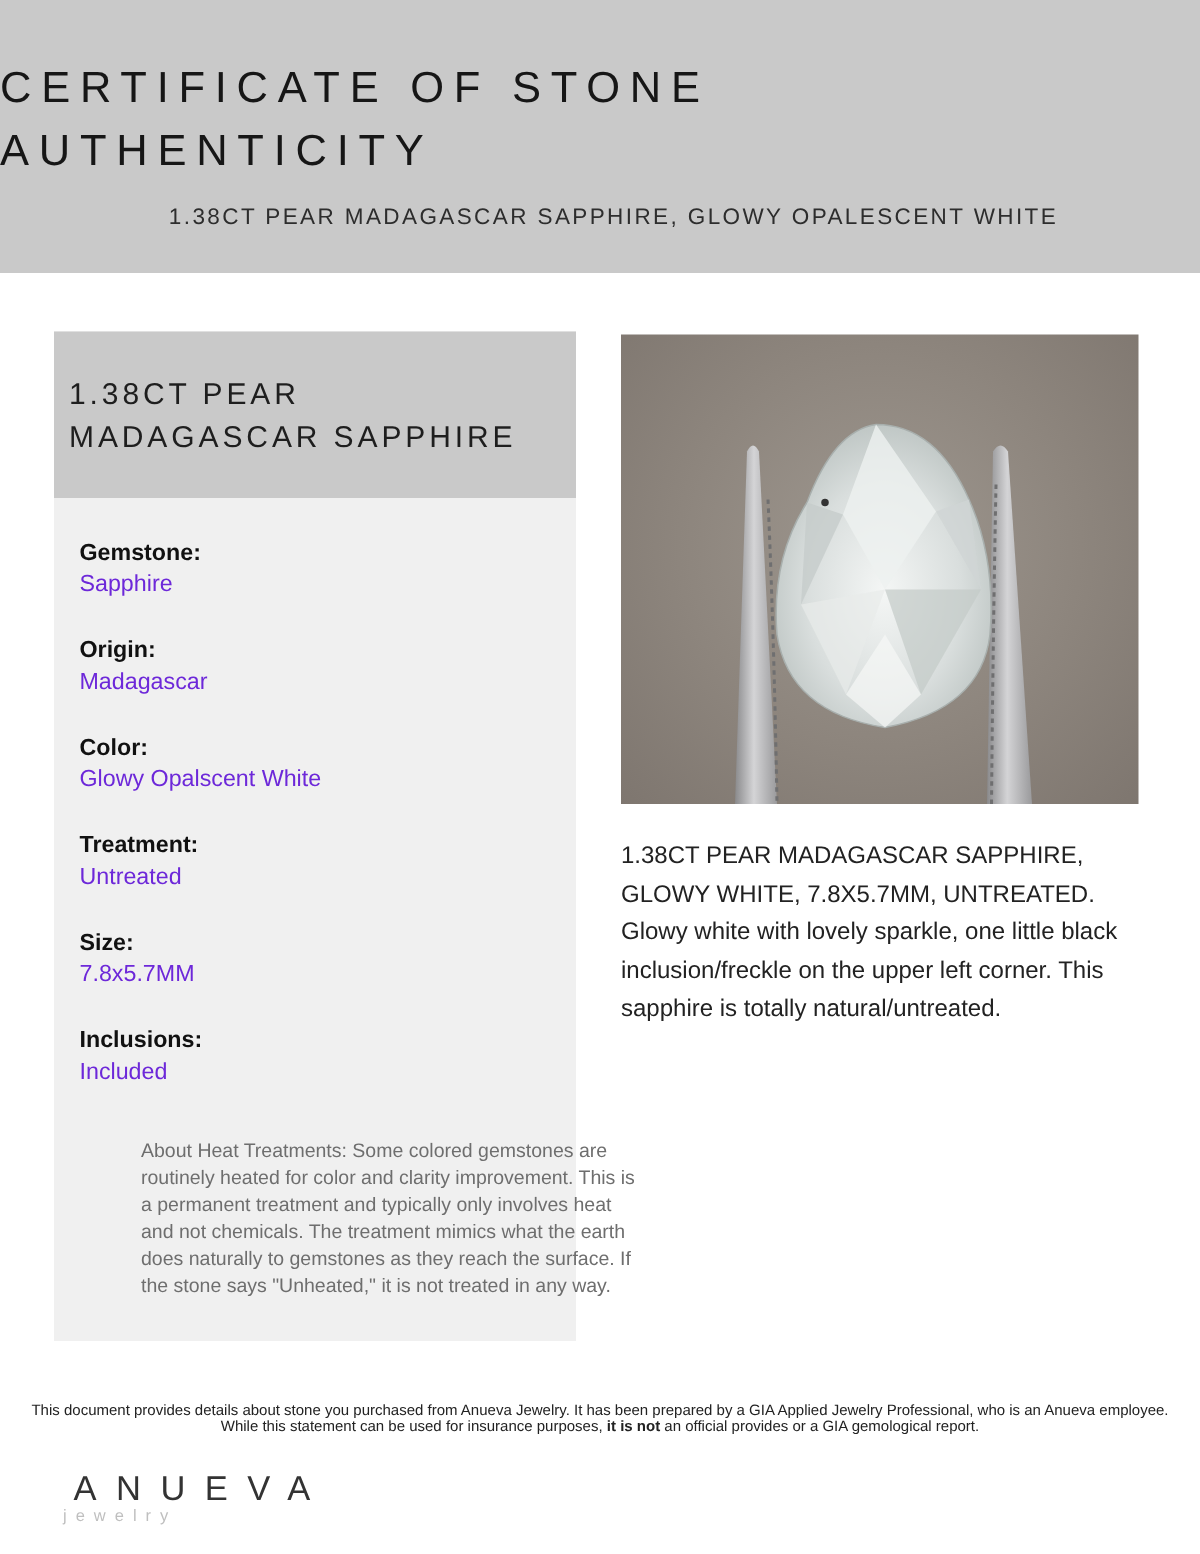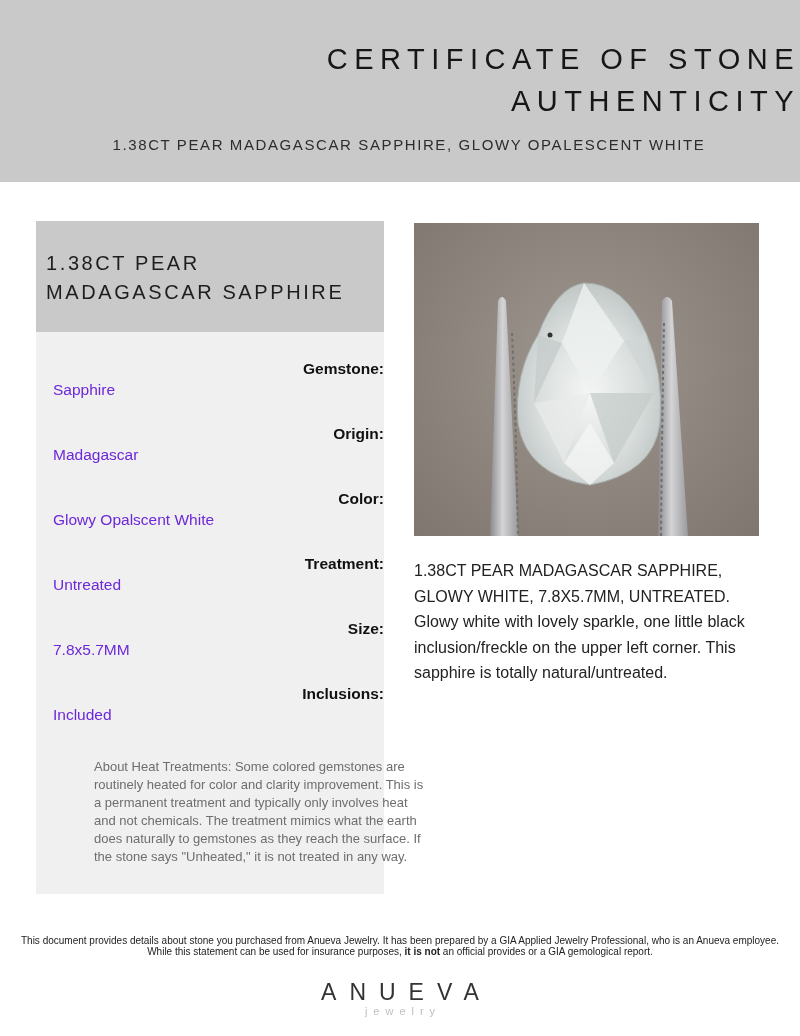--- a/index.html
+++ b/index.html
@@ -5,41 +5,41 @@
   * { box-sizing: border-box; margin: 0; padding: 0; }
   html, body { width: 800px; height: 1036px; background: #ffffff; overflow: hidden; }
   body { position: relative; font-family: "Liberation Sans", "DejaVu Sans", sans-serif; color: #111; }
 
   .header {
     position: absolute; left: 0; top: 0; width: 800px; height: 182px;
     background: #c9c9c9;
   }
   .header .title {
     position: absolute; left: 0; top: 38px; width: 800px;
-    text-align: right; font-size: 29px; letter-spacing: 6.5px; line-height: 42px;
+    text-align: left; font-size: 29px; letter-spacing: 6.5px; line-height: 42px;
     color: #161616; font-weight: 400;
   }
   .header .subtitle {
     position: absolute; left: 0; top: 136px; width: 818px;
     text-align: center; font-size: 15px; letter-spacing: 1.6px; color: #2d2d2d;
   }
 
   .left-panel {
     position: absolute; left: 36px; top: 221px; width: 348px; height: 673px;
     background: #f0f0f0;
   }
   .left-head {
     height: 111px; background: #c9c9c9; padding: 28px 0 0 10px;
   }
   .left-head .stone-name {
     font-size: 20px; letter-spacing: 2.6px; line-height: 29px; color: #1e1e1e;
   }
   .specs { padding: 26px 0 0 17px; }
   .spec { height: 65px; }
-  .spec .label { font-weight: 700; font-size: 15.5px; line-height: 21px; color: #111; text-align: right; }
+  .spec .label { font-weight: 700; font-size: 15.5px; line-height: 21px; color: #111; }
   .spec .value { font-size: 15.5px; line-height: 22px; color: #6d28d9; }
 
   .heat-note {
     position: absolute; left: 10px; top: 537px; width: 335px;
     font-size: 13px; line-height: 18px; color: #6e6e6e; margin-left: 48px;
   }
 
   .photo {
     position: absolute; left: 414px; top: 223px; width: 345px; height: 313px;
     background: radial-gradient(ellipse at 50% 45%, #9e978f 0%, #8d857d 55%, #7e766f 100%);
@@ -52,21 +52,21 @@
     font-size: 16px; line-height: 25.5px; color: #222;
   }
 
   .disclaimer {
     position: absolute; left: 0; top: 936px; width: 800px; text-align: center;
     font-size: 10px; line-height: 10.5px; color: #222;
   }
   .disclaimer b { font-weight: 700; }
 
   .logo {
-    position: absolute; left: 0; top: 979px; width: 800px; text-align: center;
+    position: absolute; left: 0; top: 979px; width: 800px; text-align: left; padding-left: 36px;
   }
   .logo .brand {
     font-size: 23px; letter-spacing: 13px; color: #333; line-height: 26px; padding-left: 13px;
   }
   .logo .tagline {
     font-size: 11px; letter-spacing: 6px; color: #bfbfbf; line-height: 12px; padding-left: 6px;
   }
 </style>
 </head>
 <body>

